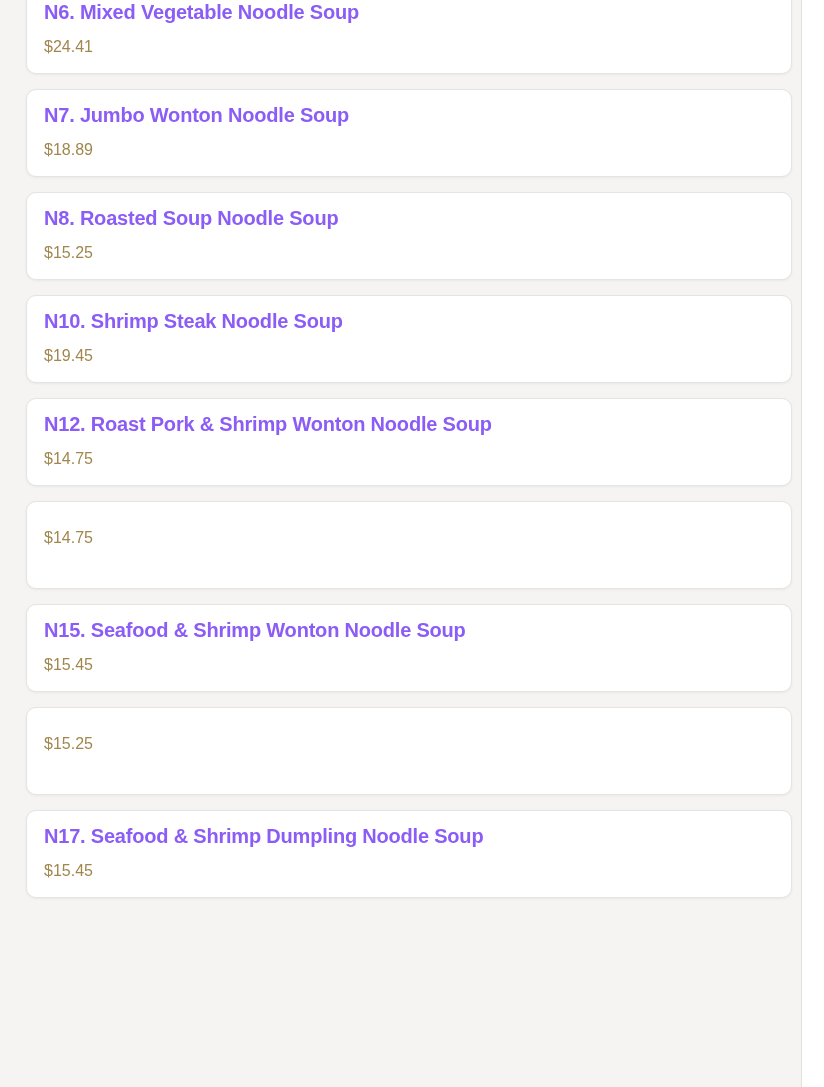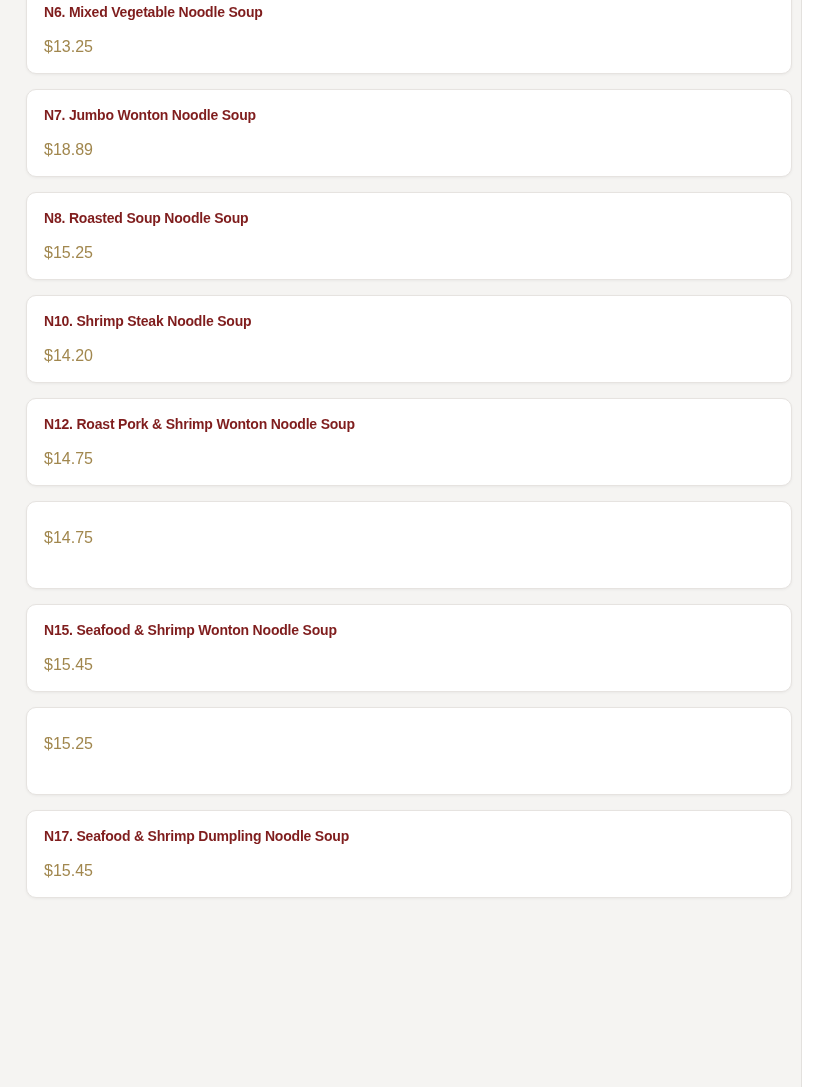--- a/index.html
+++ b/index.html
@@ -28,25 +28,25 @@
     margin-bottom: 15px;
     padding: 13px 17px 0 17px;
     background: #ffffff;
     border: 1px solid #e6e3e0;
     border-radius: 10px;
     box-shadow: 0 1px 3px rgba(0,0,0,0.05);
     cursor: pointer;
   }
   .item-name {
     margin: 0;
-    font-size: 14px;
+    font-size: 20px;
     line-height: 24px;
     font-weight: 700;
     letter-spacing: -0.2px;
-    color: #7f1d1d;
+    color: #8b5cf6;
   }
   .item-price {
     margin-top: 12px;
     font-size: 16px;
     line-height: 22px;
     font-weight: 400;
     color: #a1874e;
   }
   .scrollbar-gutter {
     position: absolute;
@@ -58,36 +58,36 @@
     border-left: 1px solid #e3e1de;
   }
 </style>
 </head>
 <body>
 
 <div class="viewport">
   <div class="menu-list" id="menu-list">
   <article class="card">
     <h3 class="item-name">N6. Mixed Vegetable Noodle Soup</h3>
-    <div class="item-price">$13.25</div>
+    <div class="item-price">$24.41</div>
   </article>
 
   <article class="card">
     <h3 class="item-name">N7. Jumbo Wonton Noodle Soup</h3>
     <div class="item-price">$18.89</div>
   </article>
 
   <article class="card">
     <h3 class="item-name">N8. Roasted Soup Noodle Soup</h3>
     <div class="item-price">$15.25</div>
   </article>
 
   <article class="card">
     <h3 class="item-name">N10. Shrimp Steak Noodle Soup</h3>
-    <div class="item-price">$14.20</div>
+    <div class="item-price">$19.45</div>
   </article>
 
 
   <article class="card">
     <h3 class="item-name">N12. Roast Pork &amp; Shrimp Wonton Noodle Soup</h3>
     <div class="item-price">$14.75</div>
   </article>
 
   <article class="card">
     <div class="item-price">$14.75</div>

